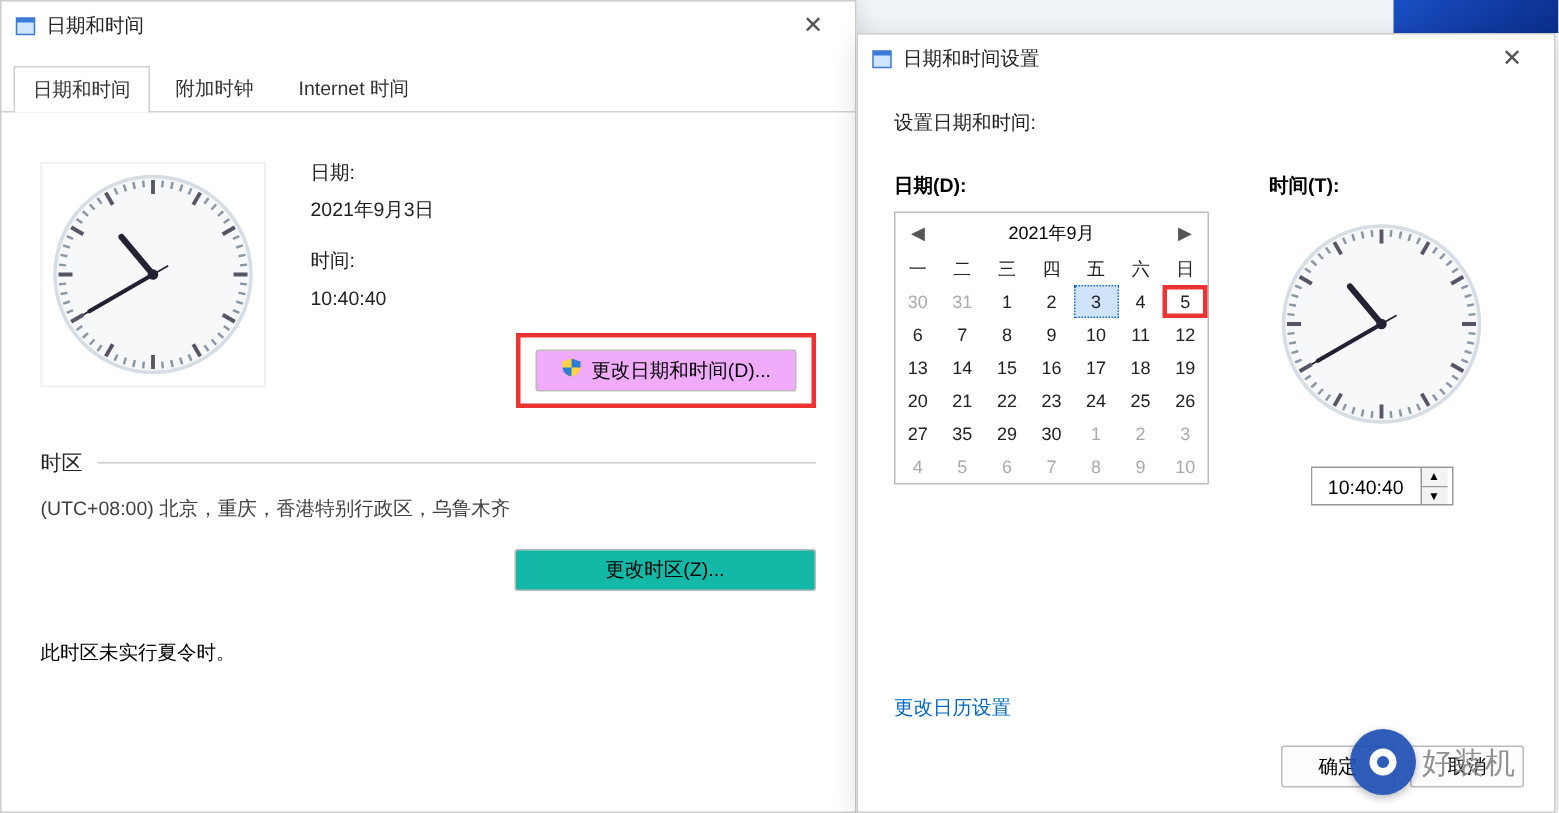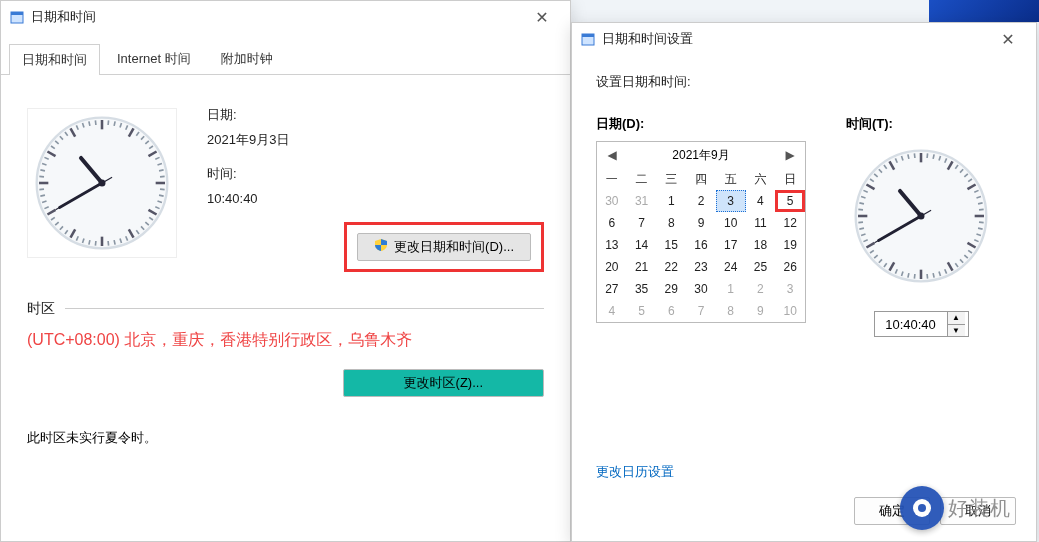--- a/index.html
+++ b/index.html
@@ -15,27 +15,27 @@
 .win-left { left: 0; top: 0; width: 571px; height: 542px; }
 .tabs { display: flex; border-bottom: 1px solid #d0d0d0; padding: 10px 8px 0 8px; gap: 4px; }
 .tab { padding: 6px 12px; font-size: 13px; border: 1px solid transparent; border-bottom: none; cursor: pointer; color: #333; }
 .tab.active { border-color: #d0d0d0; background: #fff; position: relative; top: 1px; }
 .tab-content { padding: 20px 26px; }
 .row1 { display: flex; gap: 30px; align-items: center; }
 .clock-holder { width: 150px; height: 150px; display:flex; align-items:center; justify-content:center; border:1px solid #eee; }
 .dt-info { font-size: 13px; color: #222; line-height: 1.9; margin-top: 8px; }
 .dt-info .lbl { display:block; }
 .dt-info .val { display:block; margin-bottom: 10px; }
-.change-dt-btn { display:inline-flex; align-items:center; gap:6px; padding: 4px 16px; font-size: 13px; border:1px solid #bbb; background:#e5e5e5; cursor:pointer; border-radius:2px; }
+.change-dt-btn { display:inline-flex; align-items:center; gap:6px; padding: 4px 16px; font-size: 13px; border:1px solid #bbb; background:#f0abfc; cursor:pointer; border-radius:2px; }
 .change-dt-wrap { text-align:right; margin-top: 10px; }
 .red-box-1 { border: 3px solid #e33; padding: 8px 10px; display:inline-block; }
 
 .section-hdr { font-size: 14px; color:#222; margin: 28px 0 4px 0; display:flex; align-items:center; gap:10px; }
 .section-hdr .line { flex:1; height:1px; background:#ccc; }
-.tz-text { font-size: 16px; color:#ef4444; margin: 12px 0 18px 0; }
+.tz-text { font-size: 13px; color:#404040; margin: 12px 0 18px 0; }
 .tz-btn-row { text-align:right; }
 .tz-btn { padding: 4px 60px; font-size:13px; border:1px solid #bbb; background:#14b8a6; cursor:pointer; border-radius:2px; }
 .dst-text { font-size:13px; margin-top: 32px; }
 
 
 .win-right { left: 571px; top: 22px; width: 466px; height: 520px; }
 .rt-body { padding: 18px 24px; }
 .rt-heading { font-size:13px; color:#222; margin-bottom: 24px; }
 .rt-cols { display:flex; gap: 40px; align-items:flex-start; }
 .col-label { font-size:13px; margin-bottom: 8px; font-weight: bold; }
@@ -93,22 +93,22 @@
           <rect x="1" y="2" width="12" height="3" fill="#3a7bd5"></rect>
         </svg>
     </span>
     <span>日期和时间</span>
     <span class="spacer"></span>
     <div class="close-btn">✕</div>
   </div>
 
   <div class="tabs">
     <div class="tab active">日期和时间</div>
+    <div class="tab">附加时钟</div>
     <div class="tab">Internet 时间</div>
-    <div class="tab">附加时钟</div>
   </div>
 
   <div class="tab-content">
     <div class="row1">
       <div class="clock-holder">
         <svg class="clockface" id="clock1" width="140" height="140" viewBox="-60 -60 120 120">
             <circle class="bg" cx="0" cy="0" r="56"></circle>
             <line class="tickM" x1="0" y1="-46" x2="0" y2="-54"></line>
             <line class="tick" x1="5.226423163382673" y1="-49.72609476841367" x2="5.644537016453286" y2="-53.70418234988676"></line>
             <line class="tick" x1="10.395584540887965" y1="-48.907380036690284" x2="11.227231304159003" y2="-52.81997043962551"></line>

